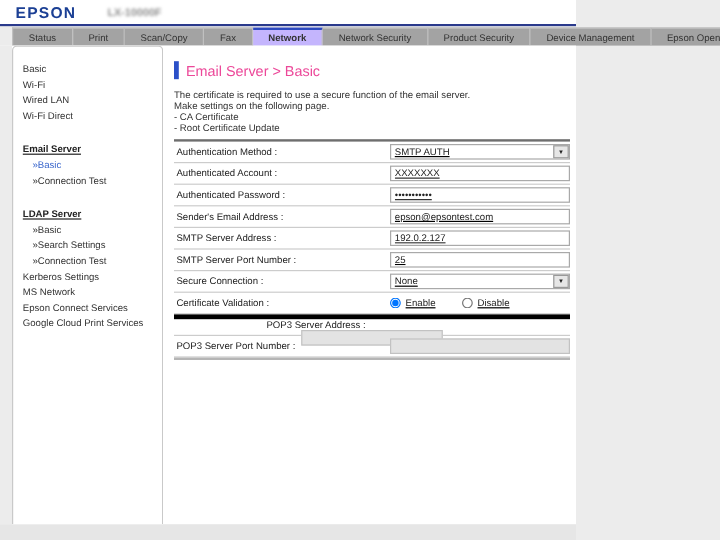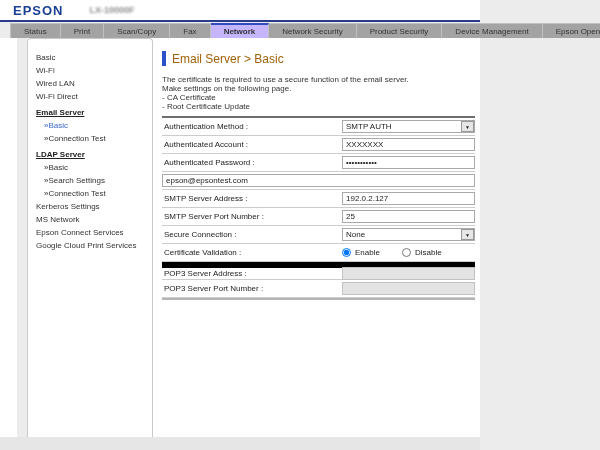--- a/index.html
+++ b/index.html
@@ -14,40 +14,40 @@
   .hdr-line { height:2px; background:#2a3a8c; }
 
   
   .tabbar { height:16px; background:#ececec; display:flex; align-items:flex-end; padding-left:10px; }
   .tab { background:#a3a3a3; border:1px solid #c0c0c0; border-bottom:none; font-size:8px; color:#333;
          padding:3px 13px 2px 13px; cursor:pointer; white-space:nowrap; }
   .tab + .tab { border-left:none; }
   .tab.active { background:#c4b5fd; font-weight:bold; border-top:2px solid #2e4bbf; padding-top:2px; }
 
   
-  .content { flex:1; display:flex; background:#fff; min-height:0;padding-left:17px; }
+  .content { flex:1; display:flex; background:#fff; min-height:0; }
   .gutter { width:10px; background:#ececec; }
   .sidebar { width:126px; background:#fff; border:1px solid #c9c9c9; border-bottom:none;
              border-radius:4px 4px 0 0; padding:12px 4px 0 8px; }
   .s-item { font-size:8px; color:#333; line-height:13px; cursor:pointer; white-space:nowrap; }
-  .s-group { font-size:8px; color:#222; font-weight:bold; text-decoration:underline; line-height:13px; margin-top:3px; cursor:pointer; }
+  .s-group { font-size:8px; color:#222; font-weight:bold; text-decoration:underline; line-height:13px; margin-top:15px; cursor:pointer; }
   .s-sub { font-size:8px; color:#333; line-height:13px; padding-left:8px; cursor:pointer; white-space:nowrap; }
   .s-sub.active { color:#3a66cc; }
 
   .main { flex:1; padding:13px 5px 0 9px; }
   .title-row { display:flex; align-items:center; }
   .title-bar { width:4px; height:15px; background:#2b50c8; margin-right:6px; }
-  .title { font-size:12px; color:#a16207; }
+  .title { font-size:12px; color:#ec4899; }
   .intro { margin-top:9px; font-size:8px; color:#333; line-height:9px; }
   .sep-dark { border-top:2px solid #6e6e6e; margin-top:5px; }
 
   .frm { }
   .row { display:flex; align-items:center; height:18px; border-bottom:1px solid #ccc; }
   .lbl { width:180px; font-size:8px; color:#222; padding-left:2px; white-space:nowrap; }
-  .ctl { flex:1; display:flex; align-items:flex-end; }
+  .ctl { flex:1; display:flex; align-items:flex-end;text-decoration:underline; }
   .txt { width:100%; height:13px; border:1px solid #a9a9a9; font-size:8px; padding:0 3px;
          font-family:"Liberation Sans", sans-serif; color:#222; background:#fff; }
   .txt:disabled { background:#e3e3e3; border-color:#c2c2c2; }
   .combo { position:relative; width:100%; height:13px; border:1px solid #a9a9a9; background:#fff;
            font-size:8px; color:#222; display:flex; align-items:center; padding:0 16px 0 3px; cursor:pointer; }
   .combo .arrow-btn { position:absolute; right:0; top:0; width:13px; height:11px; background:#e6e6e6;
            border:1px solid #999; display:flex; align-items:center; justify-content:center;
            font-size:5px; color:#222; }
   .radio-wrap { display:flex; align-items:center; gap:4px; font-size:8px; color:#222; margin-right:22px; }
   .radio-wrap input { width:9px; height:9px; margin:0; }
@@ -129,20 +129,21 @@
             <input class="txt" type="text" value="XXXXXXX" style="">
           </div>
         </div>
         <div class="row">
           <div class="lbl">Authenticated Password :</div>
           <div class="ctl">
             <input class="txt" type="text" value="•••••••••••" style="">
           </div>
         </div>
         <div class="row">
+          <div class="lbl">Sender's Email Address :</div>
           <div class="ctl">
             <input class="txt" type="text" value="epson@epsontest.com" style="">
           </div>
         </div>
         <div class="row">
           <div class="lbl">SMTP Server Address :</div>
           <div class="ctl">
             <input class="txt" type="text" value="192.0.2.127" style="">
           </div>
         </div>
@@ -169,21 +170,21 @@
               <span>Enable</span>
             </label>
             <label class="radio-wrap">
               <input type="radio" name="certval" style="">
               <span>Disable</span>
             </label>
           </div>
         </div>
 
 
-        <div class="row" style="border-top:6px solid #000000;">
+        <div class="row" style="border-top:4px solid #000000;flex-direction:column;">
           <div class="lbl">POP3 Server Address :</div>
           <div class="ctl">
             <input class="txt" type="text" disabled="" value="" style="">
           </div>
         </div>
         <div class="row">
           <div class="lbl">POP3 Server Port Number :</div>
           <div class="ctl">
             <input class="txt" type="text" disabled="" value="" style="">
           </div>

